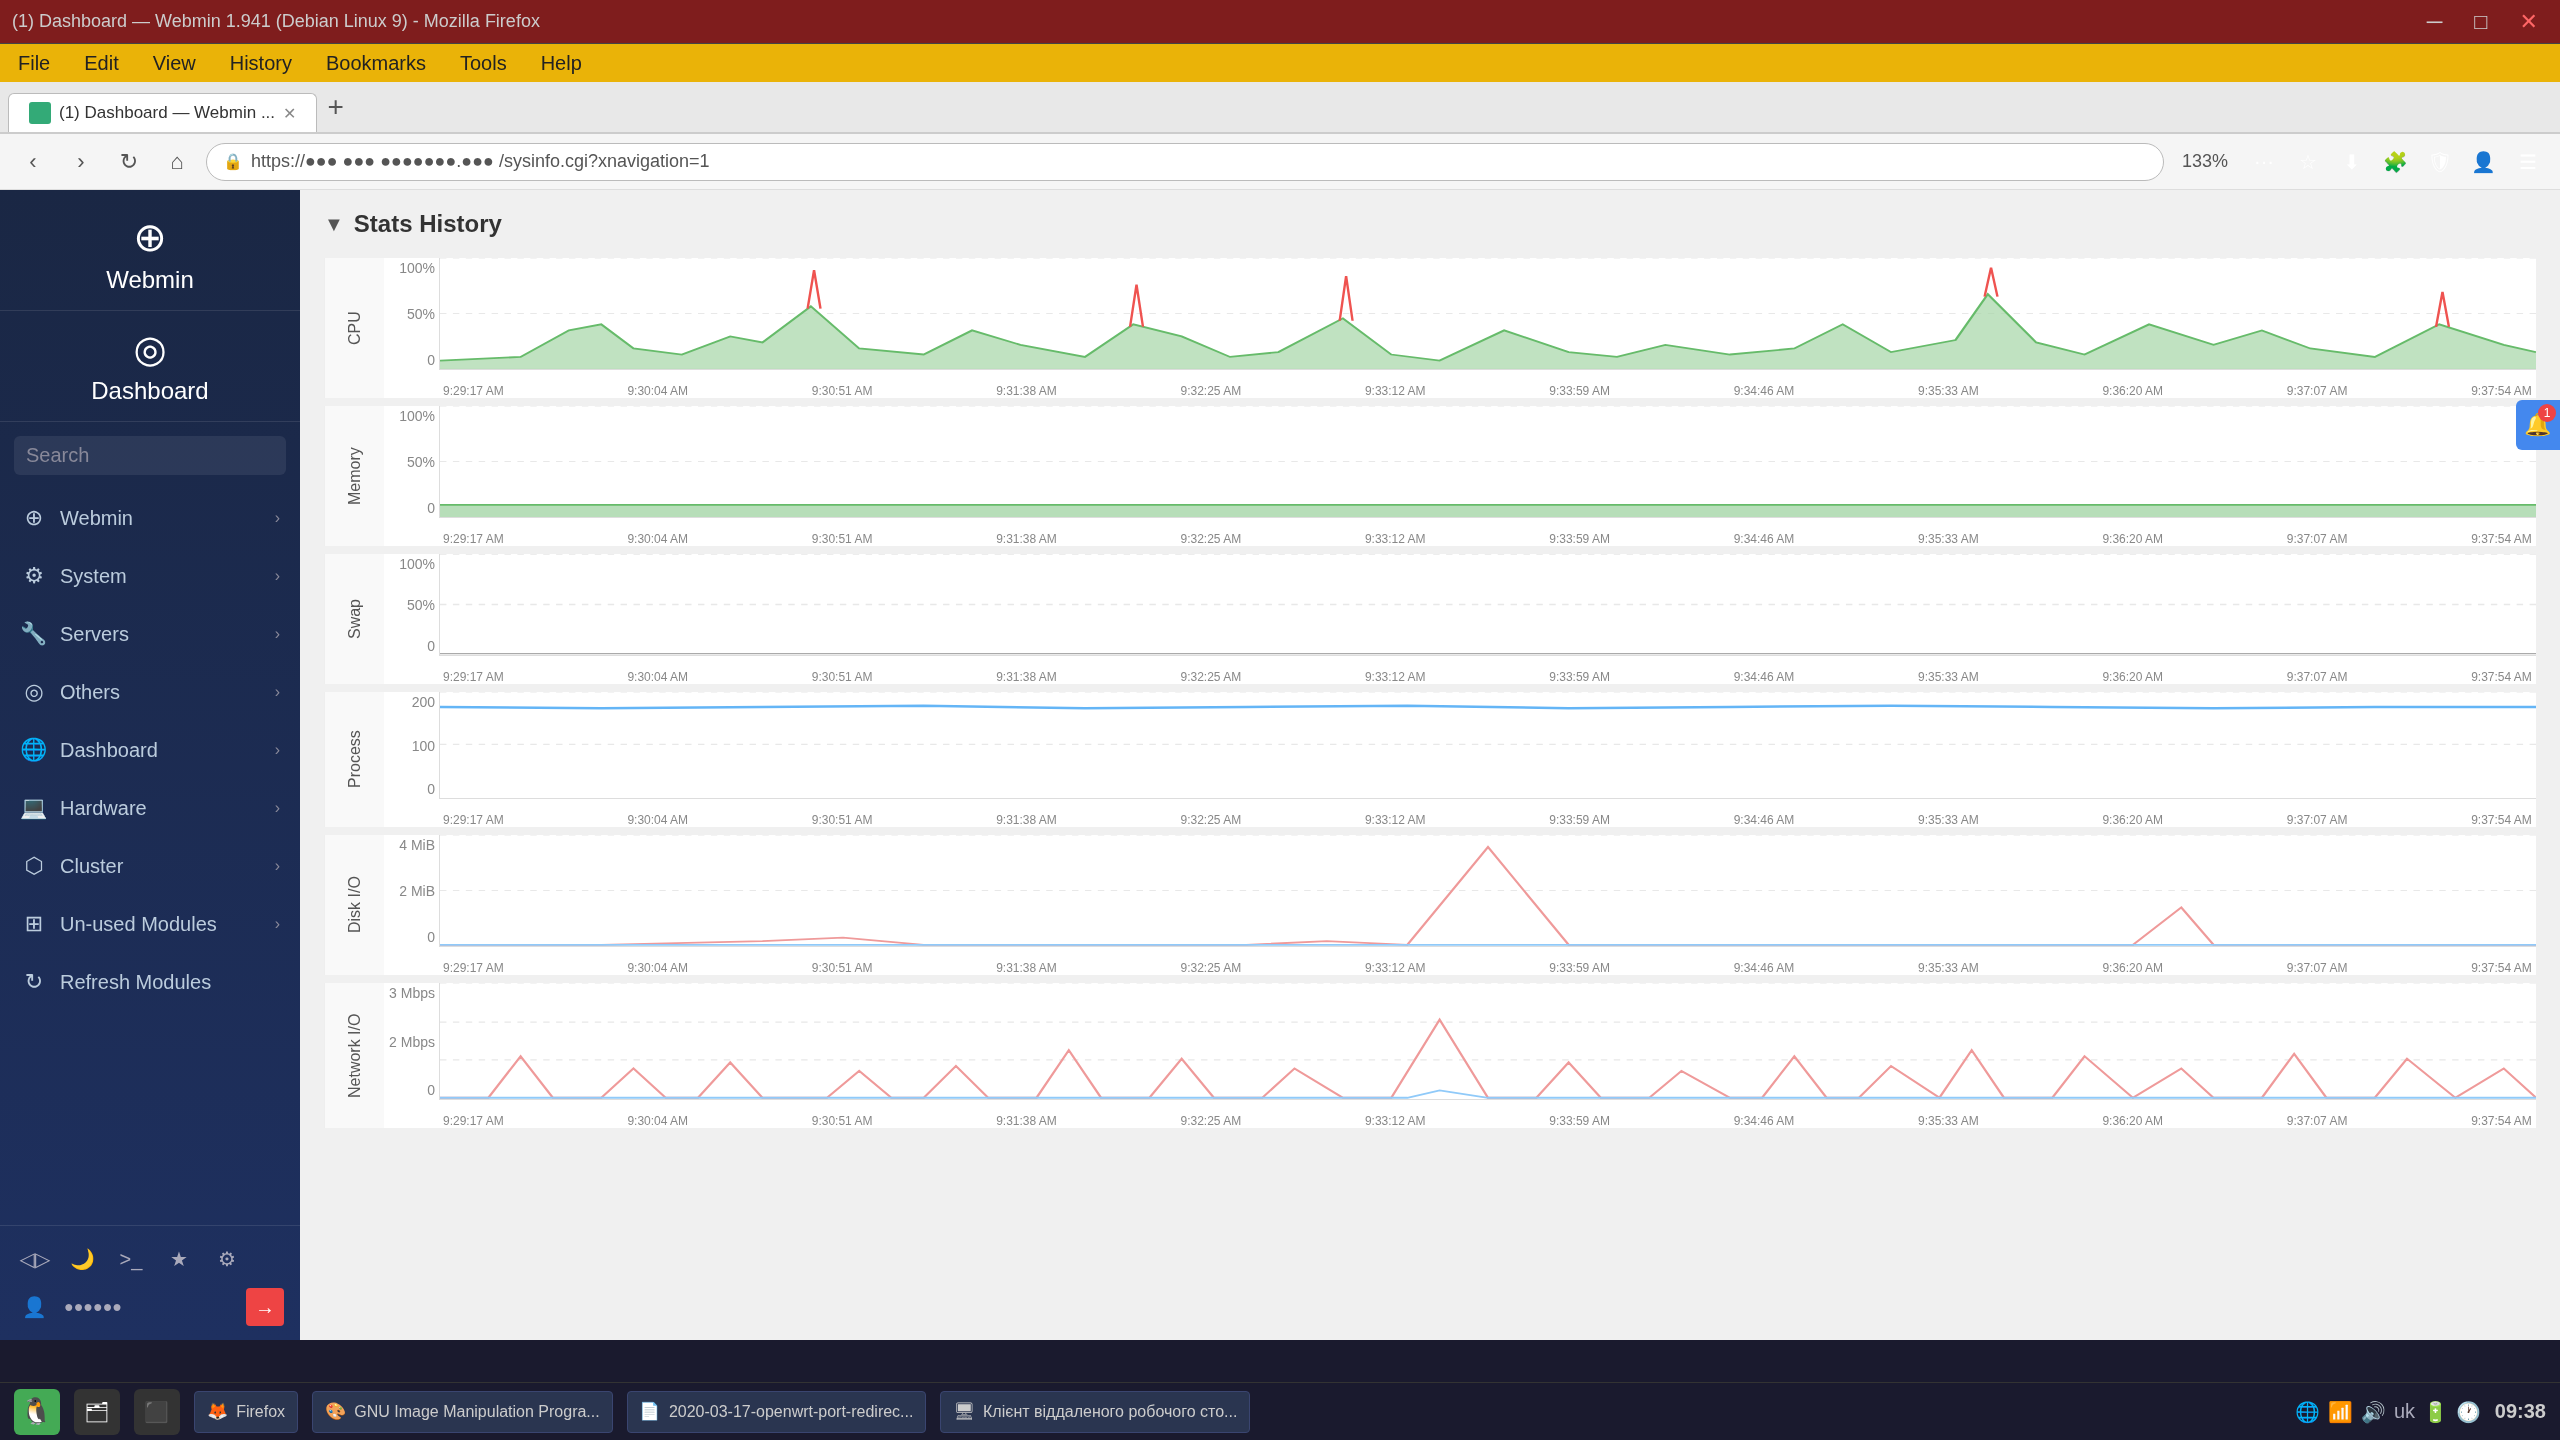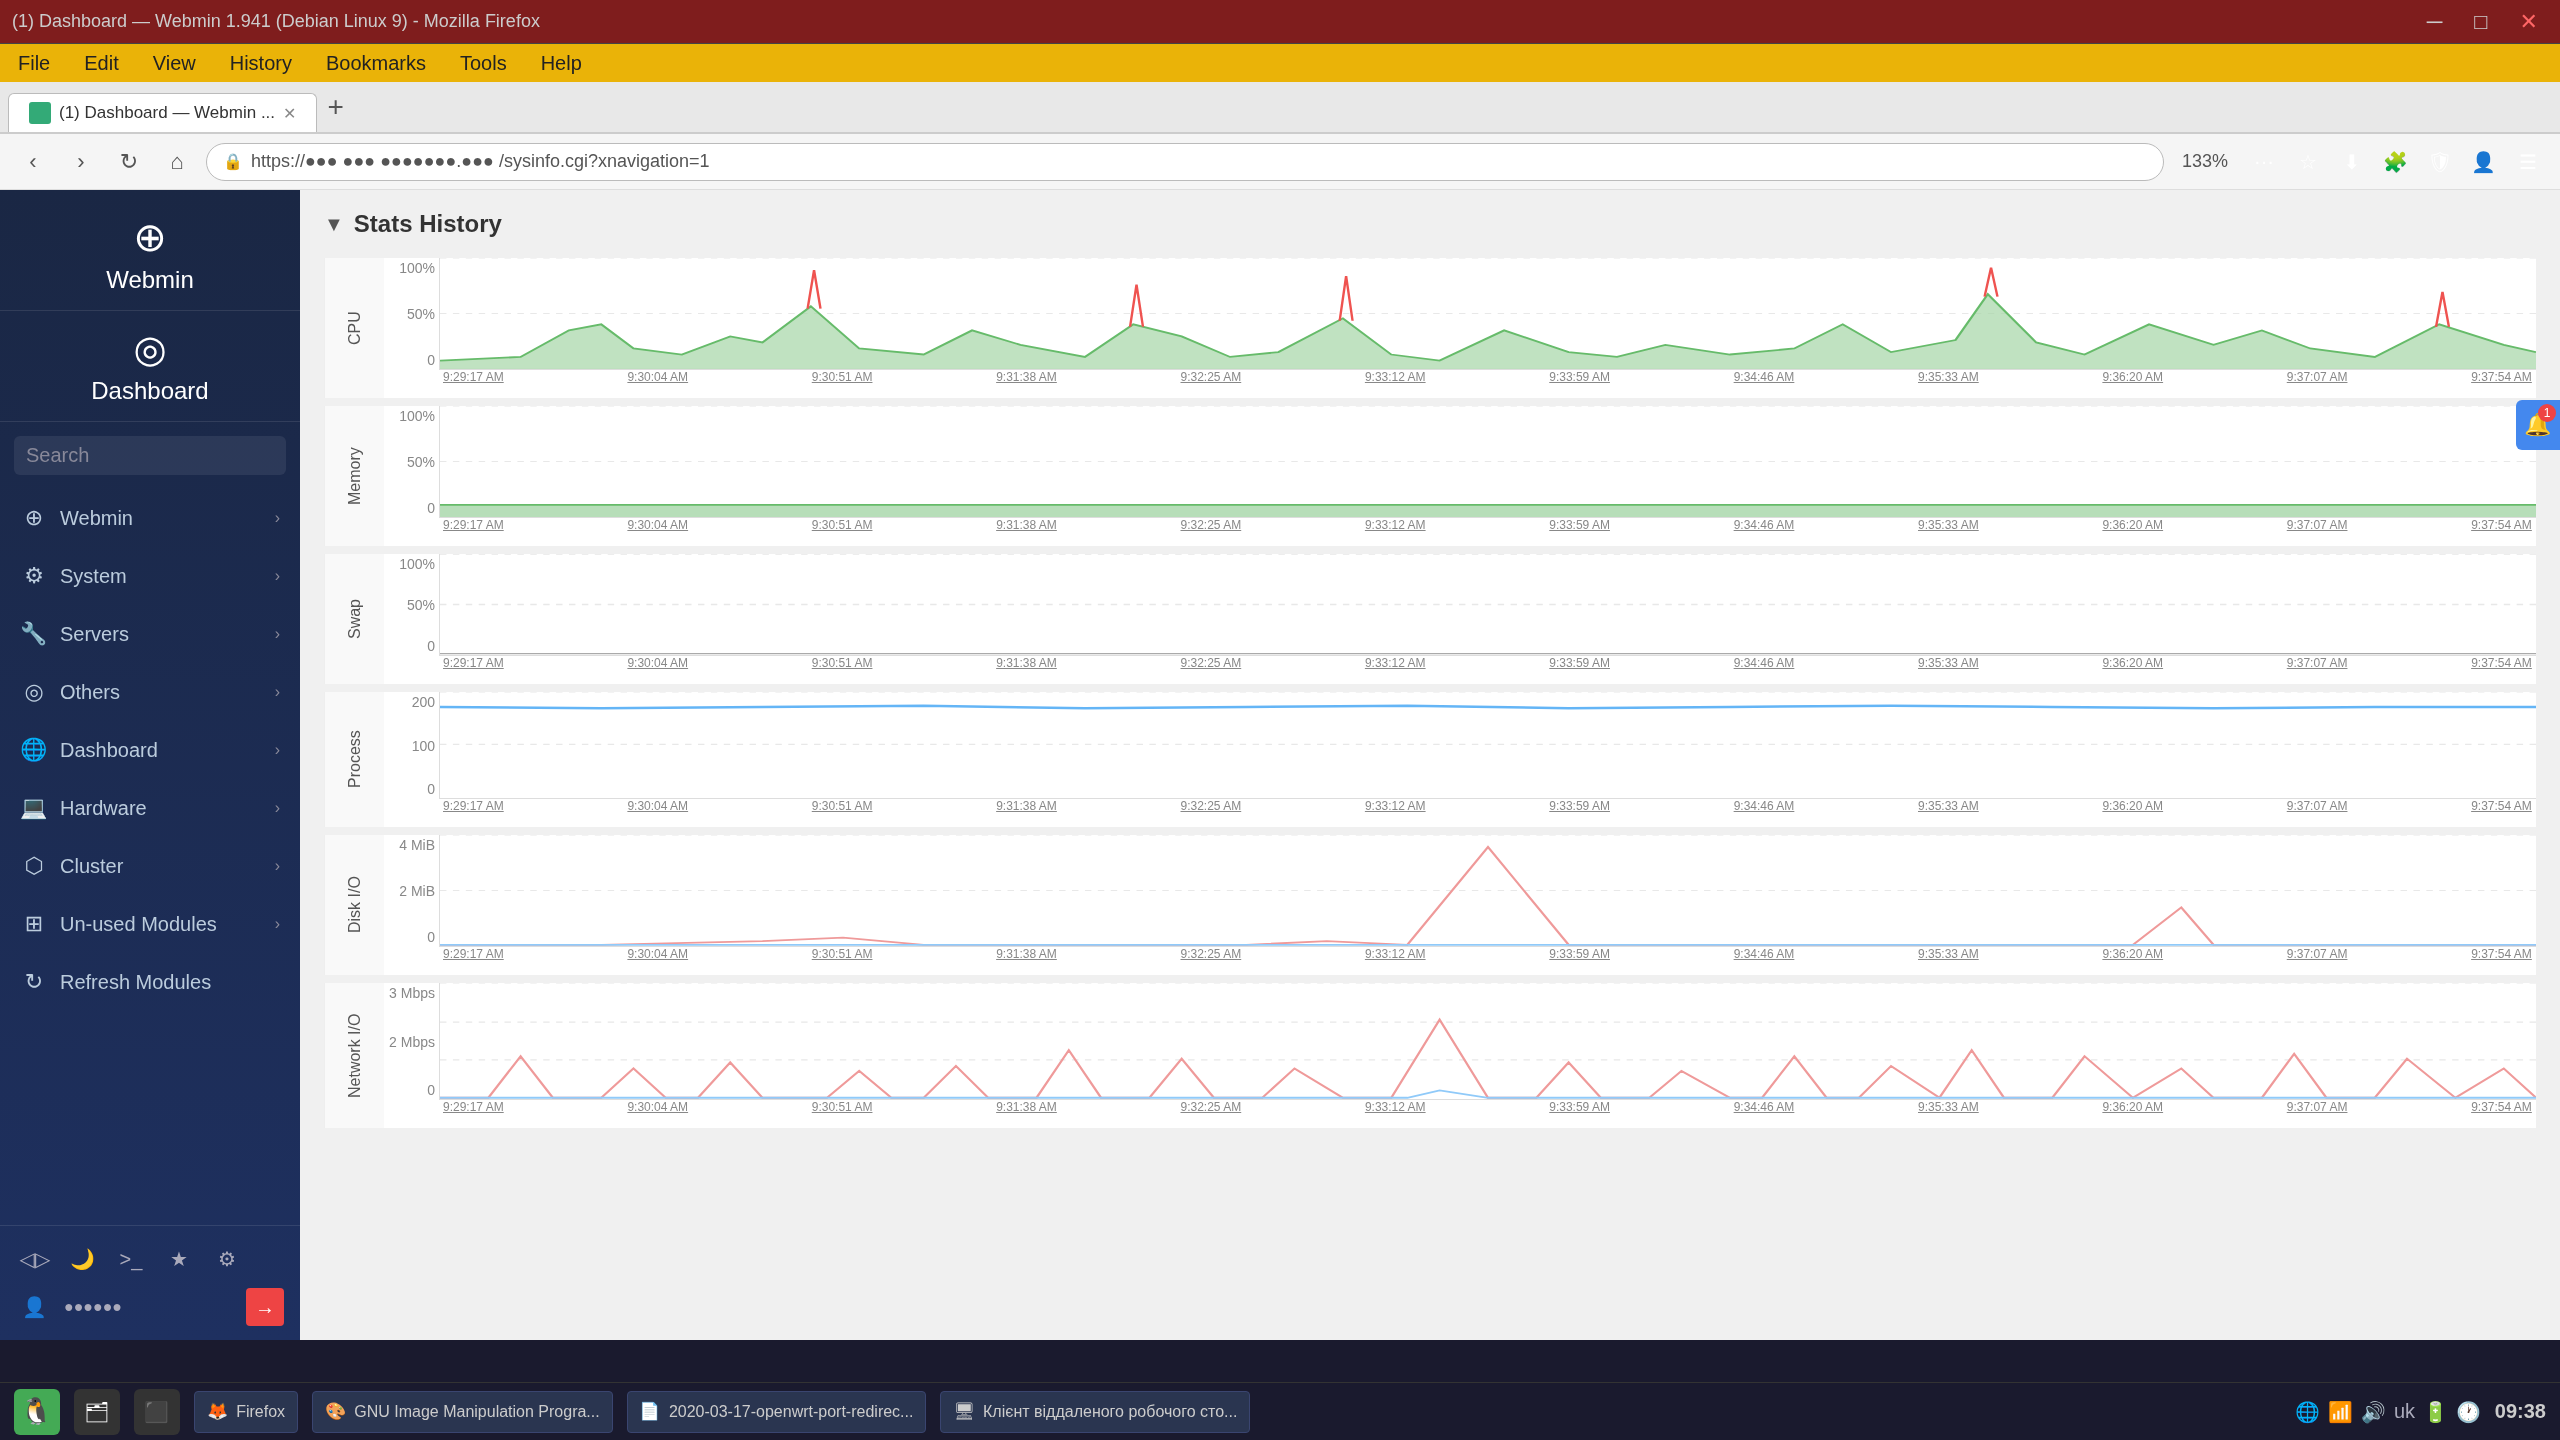--- a/index.html
+++ b/index.html
@@ -239,26 +239,25 @@
       left: 55px; top: 0; right: 0; bottom: 28px;
       border-left: 1px solid #ddd;
       border-bottom: 1px solid #ddd;
       overflow: hidden;
     }
     .chart-xaxis {
       position: absolute;
       bottom: 0; left: 55px; right: 0;
       height: 28px;
       display: flex;
-      align-items: flex-start;
+      align-items: flex-end;
       justify-content: space-between;
       padding: 0 4px;
       font-size: 13px;
       color: #888;
-      text-decoration: underline;
     }
 
     
     svg.chart-svg {
       width: 100%;
       height: 100%;
       overflow: visible;
     }
 
     

